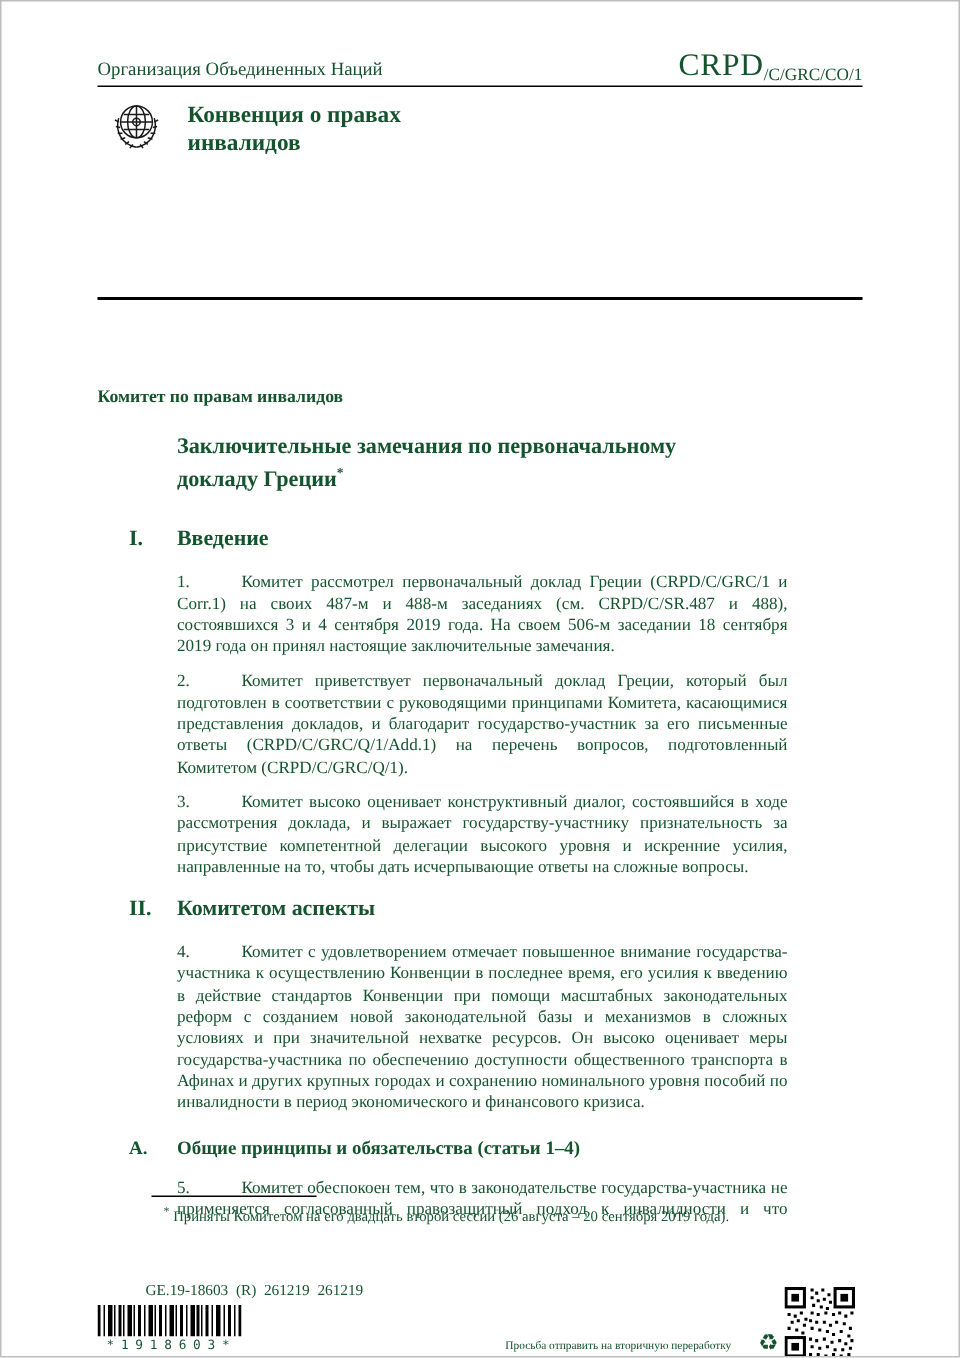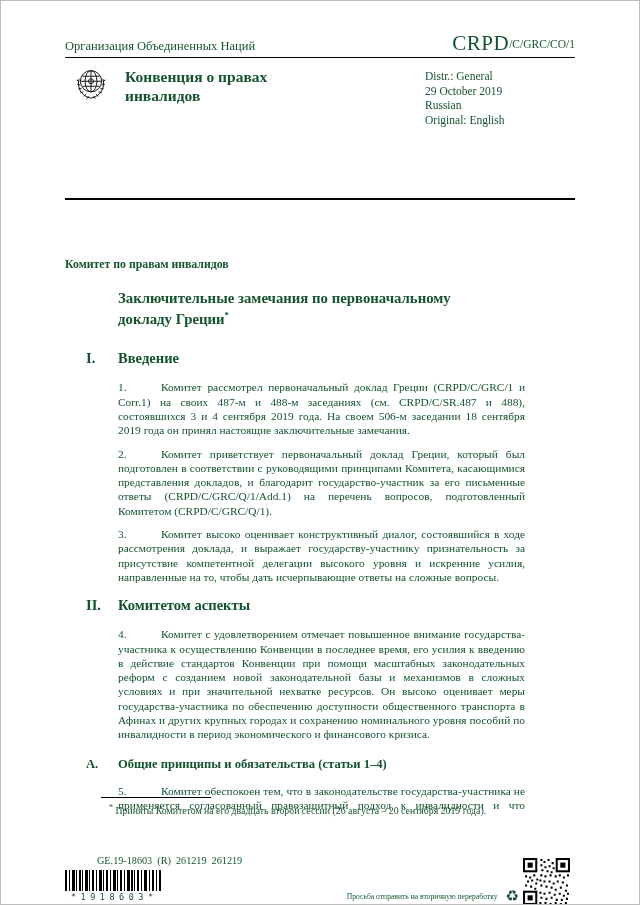--- a/index.html
+++ b/index.html
@@ -4,21 +4,21 @@
 <style>
   html,body{margin:0;padding:0;background:#ddd;}
   .page{
     width:640px;height:905px;position:relative;background:#fff;
     font-family:"Liberation Serif",serif;color:#14532d;
     border:1px solid #bdbdbd;box-sizing:border-box;overflow:hidden;
   }
   
   .header-row{position:absolute;top:30px;left:64px;right:64px;display:flex;justify-content:space-between;align-items:baseline;}
   .org-name{font-size:12.5px;}
-  .doc-symbol{display:flex;align-items:center;}
+  .doc-symbol{display:flex;align-items:flex-end;}
   .sym-main{font-size:21px;letter-spacing:.5px;}
   .sym-sub{font-size:11.5px;}
   .rule-thin{position:absolute;top:56px;left:64px;right:64px;border-top:1px solid #000;}
   
   .masthead{position:absolute;top:62px;left:64px;right:64px;height:134px;}
   .emblem{position:absolute;left:6px;top:2px;}
   .pub-title{position:absolute;left:60px;top:4px;font-weight:bold;font-size:15.5px;line-height:19px;max-width:175px;}
   .distr-block{position:absolute;left:360px;top:6px;font-size:11.5px;line-height:14.5px;}
   .rule-mid{position:absolute;top:197px;left:64px;right:64px;border-top:2px solid #000;}
   
@@ -35,21 +35,21 @@
   .para.cut{text-align-last:justify;}
   
   .footnote-area{position:absolute;left:64px;top:796px;width:460px;}
   .fn-rule{width:110px;border-top:1px solid #000;margin-left:36px;margin-bottom:5px;}
   .fn-text{font-size:9.8px;margin-left:44px;line-height:1.25;}
   .fn-text sup{font-size:8px;}
   
   .ge-line{position:absolute;left:64px;top:854px;font-size:10.2px;white-space:pre;margin-left:32px;}
   .barcode{position:absolute;left:64px;top:869px;}
   .barcode-text{position:absolute;left:70px;top:891px;font-family:"DejaVu Sans Mono",monospace;font-size:8.5px;letter-spacing:4.5px;}
-  .recycle{position:absolute;top:888px;left:308px;width:210px;display:flex;align-items:center;justify-content:flex-end;gap:8px;font-size:7.6px;}
+  .recycle{position:absolute;top:888px;left:308px;width:210px;display:flex;align-items:center;justify-content:flex-end;gap:18px;font-size:7.6px;}
   .recycle .glyph{font-size:15px;line-height:1;}
   .qr{position:absolute;left:522px;top:857px;}
 </style>
 </head>
 <body>
 
 <div class="page">
 
   <div class="header-row">
     <span class="org-name">Организация Объединенных Наций</span>
@@ -72,26 +72,20 @@
           <line x1="18.4" y1="34" x2="45.6" y2="34"></line>
           <line x1="32" y1="9" x2="32" y2="43"></line>
           <path d="M13 22 C9 36 16 50 32 53"></path>
           <path d="M51 22 C55 36 48 50 32 53"></path>
           <path d="M13 26 l-4 -2 M14.5 32 l-4.5 -1 M17 38 l-5 0 M20 43 l-5 1.5 M24 47 l-4 3 M28 50 l-3 4"></path>
           <path d="M51 26 l4 -2 M49.5 32 l4.5 -1 M47 38 l5 0 M44 43 l5 1.5 M40 47 l4 3 M36 50 l3 4"></path>
         </g>
       </svg>
     </span>
     <div class="pub-title">Конвенция о правах инвалидов</div>
-    <div class="distr-block">
-      <div>Distr.: General</div>
-      <div>29 October 2019</div>
-      <div>Russian</div>
-      <div>Original: English</div>
-    </div>
   </div>
   <div class="rule-mid"></div>
 
   <div class="doc-body">
     <p class="committee">Комитет по правам инвалидов</p>
 
     <div class="doc-title">
       <span>Заключительные замечания по первоначальному докладу Греции</span><sup>*</sup>
     </div>
 

